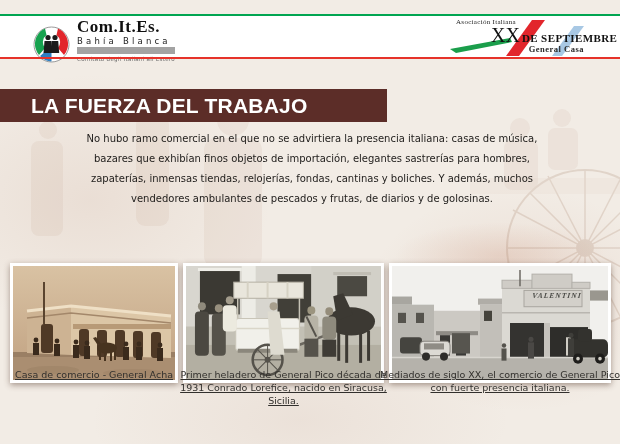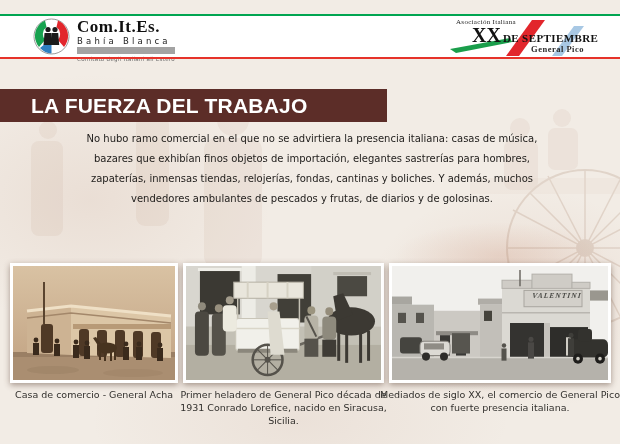--- a/index.html
+++ b/index.html
@@ -13,32 +13,32 @@
       radial-gradient(300px 130px at 300px 420px, rgba(175,130,108,.10), transparent 70%),
       #f2ece5;
   }
   .bg-art{position:absolute;left:0;top:58px;width:620px;height:386px;opacity:.16;pointer-events:none;}
 
   .line-green{position:absolute;top:14px;left:0;width:100%;height:2px;background:#00a551;}
   .logo-band{position:absolute;top:16px;left:0;width:100%;height:41px;background:#ffffff;}
   .line-red{position:absolute;top:57px;left:0;width:100%;height:2px;background:#e6332a;}
 
   
-  .logo-left{position:absolute;left:33px;top:2px;display:flex;align-items:flex-start;gap:7px;}
+  .logo-left{position:absolute;left:33px;top:2px;display:flex;align-items:flex-end;gap:7px;}
   .comites-text{display:flex;flex-direction:column;}
   .comites-title{font-family:"Liberation Serif",serif;font-weight:bold;font-size:17px;line-height:17px;color:#101010;letter-spacing:.5px;}
   .comites-sub{font-size:8.5px;line-height:10px;letter-spacing:3.2px;color:#222;border-bottom:7px solid #a3a3a3;padding-bottom:1px;margin-top:1px;}
   .comites-tag{font-size:5.5px;line-height:7px;color:#6b6b6b;margin-top:2px;letter-spacing:.3px;}
 
   
   .logo-right{position:absolute;right:20px;top:2px;width:152px;height:38px;}
   .logo-right svg{position:absolute;left:0;top:0;}
   .ai-top{position:absolute;left:8px;top:0px;font-family:"Liberation Serif",serif;font-size:7px;color:#1d1d1d;letter-spacing:.3px;}
   .ai-main{position:absolute;left:24px;top:6px;white-space:nowrap;font-family:"Liberation Serif",serif;color:#111;}
-  .ai-main .xx{font-weight:bold;font-size:20px;}
+  .ai-main .xx{font-weight:normal;font-size:20px;margin-left:19px;}
   .ai-main .sept{font-weight:bold;font-size:11px;margin-left:2px;letter-spacing:.4px;}
   .ai-bottom{position:absolute;right:16px;top:26px;font-family:"Liberation Serif",serif;font-weight:bold;font-size:8.5px;color:#2a2a2a;letter-spacing:.5px;}
 
   .title-banner{
     position:absolute;top:89px;left:0;width:387px;height:33px;box-sizing:border-box;
     background:#5c2d28;color:#fff;padding-left:31px;
     font-family:"Liberation Sans",sans-serif;font-weight:bold;font-size:21px;line-height:33px;letter-spacing:.2px;
   }
 
   .body-text{
@@ -49,21 +49,21 @@
   .photo{position:absolute;top:263px;height:120px;background:#fff;border:3px solid #fff;box-sizing:border-box;
     box-shadow:0 2px 6px rgba(70,45,30,.45);}
   .photo svg{display:block;width:100%;height:100%;}
   .photo1{left:10px;width:168px;}
   .photo2{left:183px;width:201px;}
   .photo3{left:389px;width:222px;}
   .sign-overlay{position:absolute;left:134px;top:25px;width:62px;text-align:center;
     font-family:"Liberation Serif",serif;font-style:italic;font-weight:bold;font-size:7.5px;
     color:#4a4a46;letter-spacing:1px;transform:skewX(-6deg);}
 
-  .caption{position:absolute;top:388px;text-align:center;font-size:9.5px;line-height:13px;color:#32302d;}
+  .caption{position:absolute;top:368px;text-align:center;font-size:9.5px;line-height:13px;color:#32302d;text-decoration:underline;}
   .cap1{left:4px;width:180px;}
   .cap2{left:179px;width:209px;}
   .cap3{left:378px;width:244px;}
 </style>
 </head>
 <body>
 
 <div class="page">
 
   <svg class="bg-art" viewBox="0 0 620 386">
@@ -125,21 +125,21 @@
     </div>
 
     <div class="logo-right">
       <svg width="152" height="38" viewBox="0 0 152 38">
         <polygon points="2,31 62,20 64,24 8,35" fill="#1a9e4b"></polygon>
         <polygon points="58,38 84,2 97,2 71,38" fill="#e2262c"></polygon>
         <polygon points="104,38 126,8 136,8 114,38" fill="#a8c8e4"></polygon>
       </svg>
       <div class="ai-top">Asociación Italiana</div>
       <div class="ai-main"><span class="xx">XX</span><span class="sept">DE SEPTIEMBRE</span></div>
-      <div class="ai-bottom">General Pico</div>
+      <div class="ai-bottom">General Casa</div>
     </div>
 
   </header>
 
   <div class="line-red"></div>
 
   <div class="title-banner">
     <span>LA FUERZA DEL TRABAJO</span>
   </div>
 

